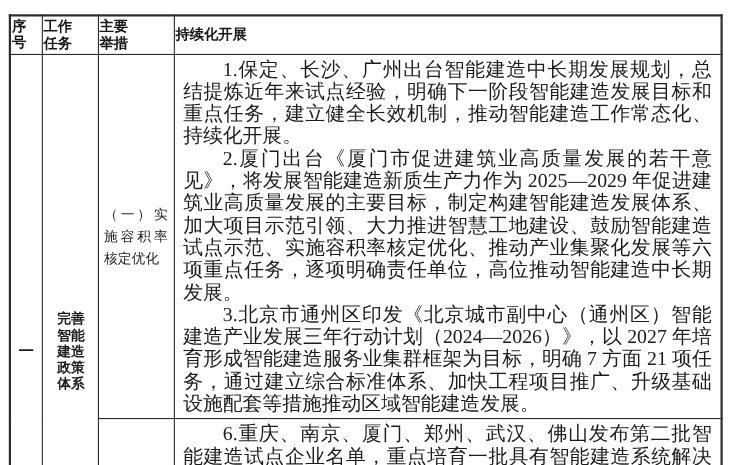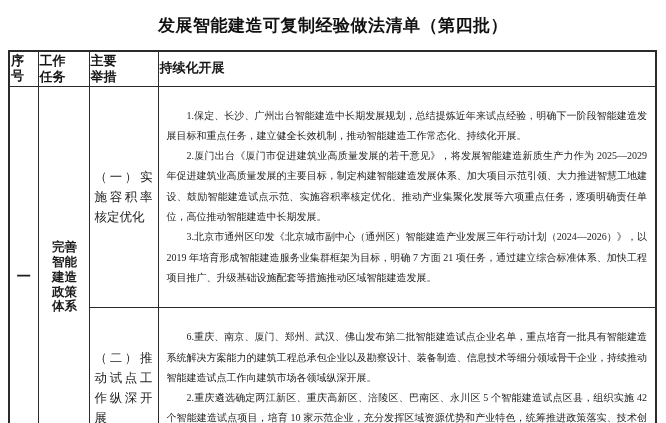--- a/index.html
+++ b/index.html
@@ -81,38 +81,37 @@
   }
   td.measure-cell {
     font-size: 12.5px;
     padding: 2px 5px;
     text-align: justify;
     text-justify: inter-character;
     line-height: 1.6;
     color: #1c1c1c;
   }
   td.exp-cell {
-    padding: 19px 8px;
-    font-size: 10px;
+    padding: 3px 8px;
+    font-size: 18px;
   }
   td.exp-cell p {
     margin: 0;
     text-indent: 2em;
     text-align: justify;
     text-justify: inter-character;
     line-height: 20.3px;
     color: #1c1c1c;
   }
 </style>
 </head>
 <body>
 
 <div class="page">
 
-  <div class="doc-title">发展智能建造可复制经验做法清单（第四批）</div>
 
   <table class="exp-table">
     <colgroup>
       <col class="col-index">
       <col class="col-task">
       <col class="col-measure">
       <col class="col-exp">
     </colgroup>
 
     <tbody>
@@ -133,21 +132,21 @@
 
     <tr class="row-a">
       <td class="index-cell" rowspan="2">一</td>
       <td class="task-cell" rowspan="2">
         <span class="task-wrap">完善智能建造政策体系</span>
       </td>
       <td class="measure-cell">（一）实施容积率核定优化</td>
       <td class="exp-cell">
         <p>1.保定、长沙、广州出台智能建造中长期发展规划，总结提炼近年来试点经验，明确下一阶段智能建造发展目标和重点任务，建立健全长效机制，推动智能建造工作常态化、持续化开展。</p>
         <p>2.厦门出台《厦门市促进建筑业高质量发展的若干意见》，将发展智能建造新质生产力作为 2025—2029 年促进建筑业高质量发展的主要目标，制定构建智能建造发展体系、加大项目示范引领、大力推进智慧工地建设、鼓励智能建造试点示范、实施容积率核定优化、推动产业集聚化发展等六项重点任务，逐项明确责任单位，高位推动智能建造中长期发展。</p>
-        <p>3.北京市通州区印发《北京城市副中心（通州区）智能建造产业发展三年行动计划（2024—2026）》，以 2019 年培育形成智能建造服务业集群框架为目标，明确 7 方面 21 项任务，通过建立综合标准体系、加快工程项目推广、升级基础设施配套等措施推动区域智能建造发展。</p>
+        <p>3.北京市通州区印发《北京城市副中心（通州区）智能建造产业发展三年行动计划（2024—2026）》，以 2027 年培育形成智能建造服务业集群框架为目标，明确 7 方面 21 项任务，通过建立综合标准体系、加快工程项目推广、升级基础设施配套等措施推动区域智能建造发展。</p>
       </td>
     </tr>
 
     <tr class="row-b">
       <td class="measure-cell">（二）推动试点工作纵深开展</td>
       <td class="exp-cell">
         <p>6.重庆、南京、厦门、郑州、武汉、佛山发布第二批智能建造试点企业名单，重点培育一批具有智能建造系统解决方案能力的建筑工程总承包企业以及勘察设计、装备制造、信息技术等细分领域骨干企业，持续推动智能建造试点工作向建筑市场各领域纵深开展。</p>
         <p>2.重庆遴选确定两江新区、重庆高新区、涪陵区、巴南区、永川区 5 个智能建造试点区县，组织实施 42 个智能建造试点项目，培育 10 家示范企业，充分发挥区域资源优势和产业特色，统筹推进政策落实、技术创新、产业发展、人才培养等各项试点任务，不断推动试点工作深化落实。</p>
       </td>
     </tr>

